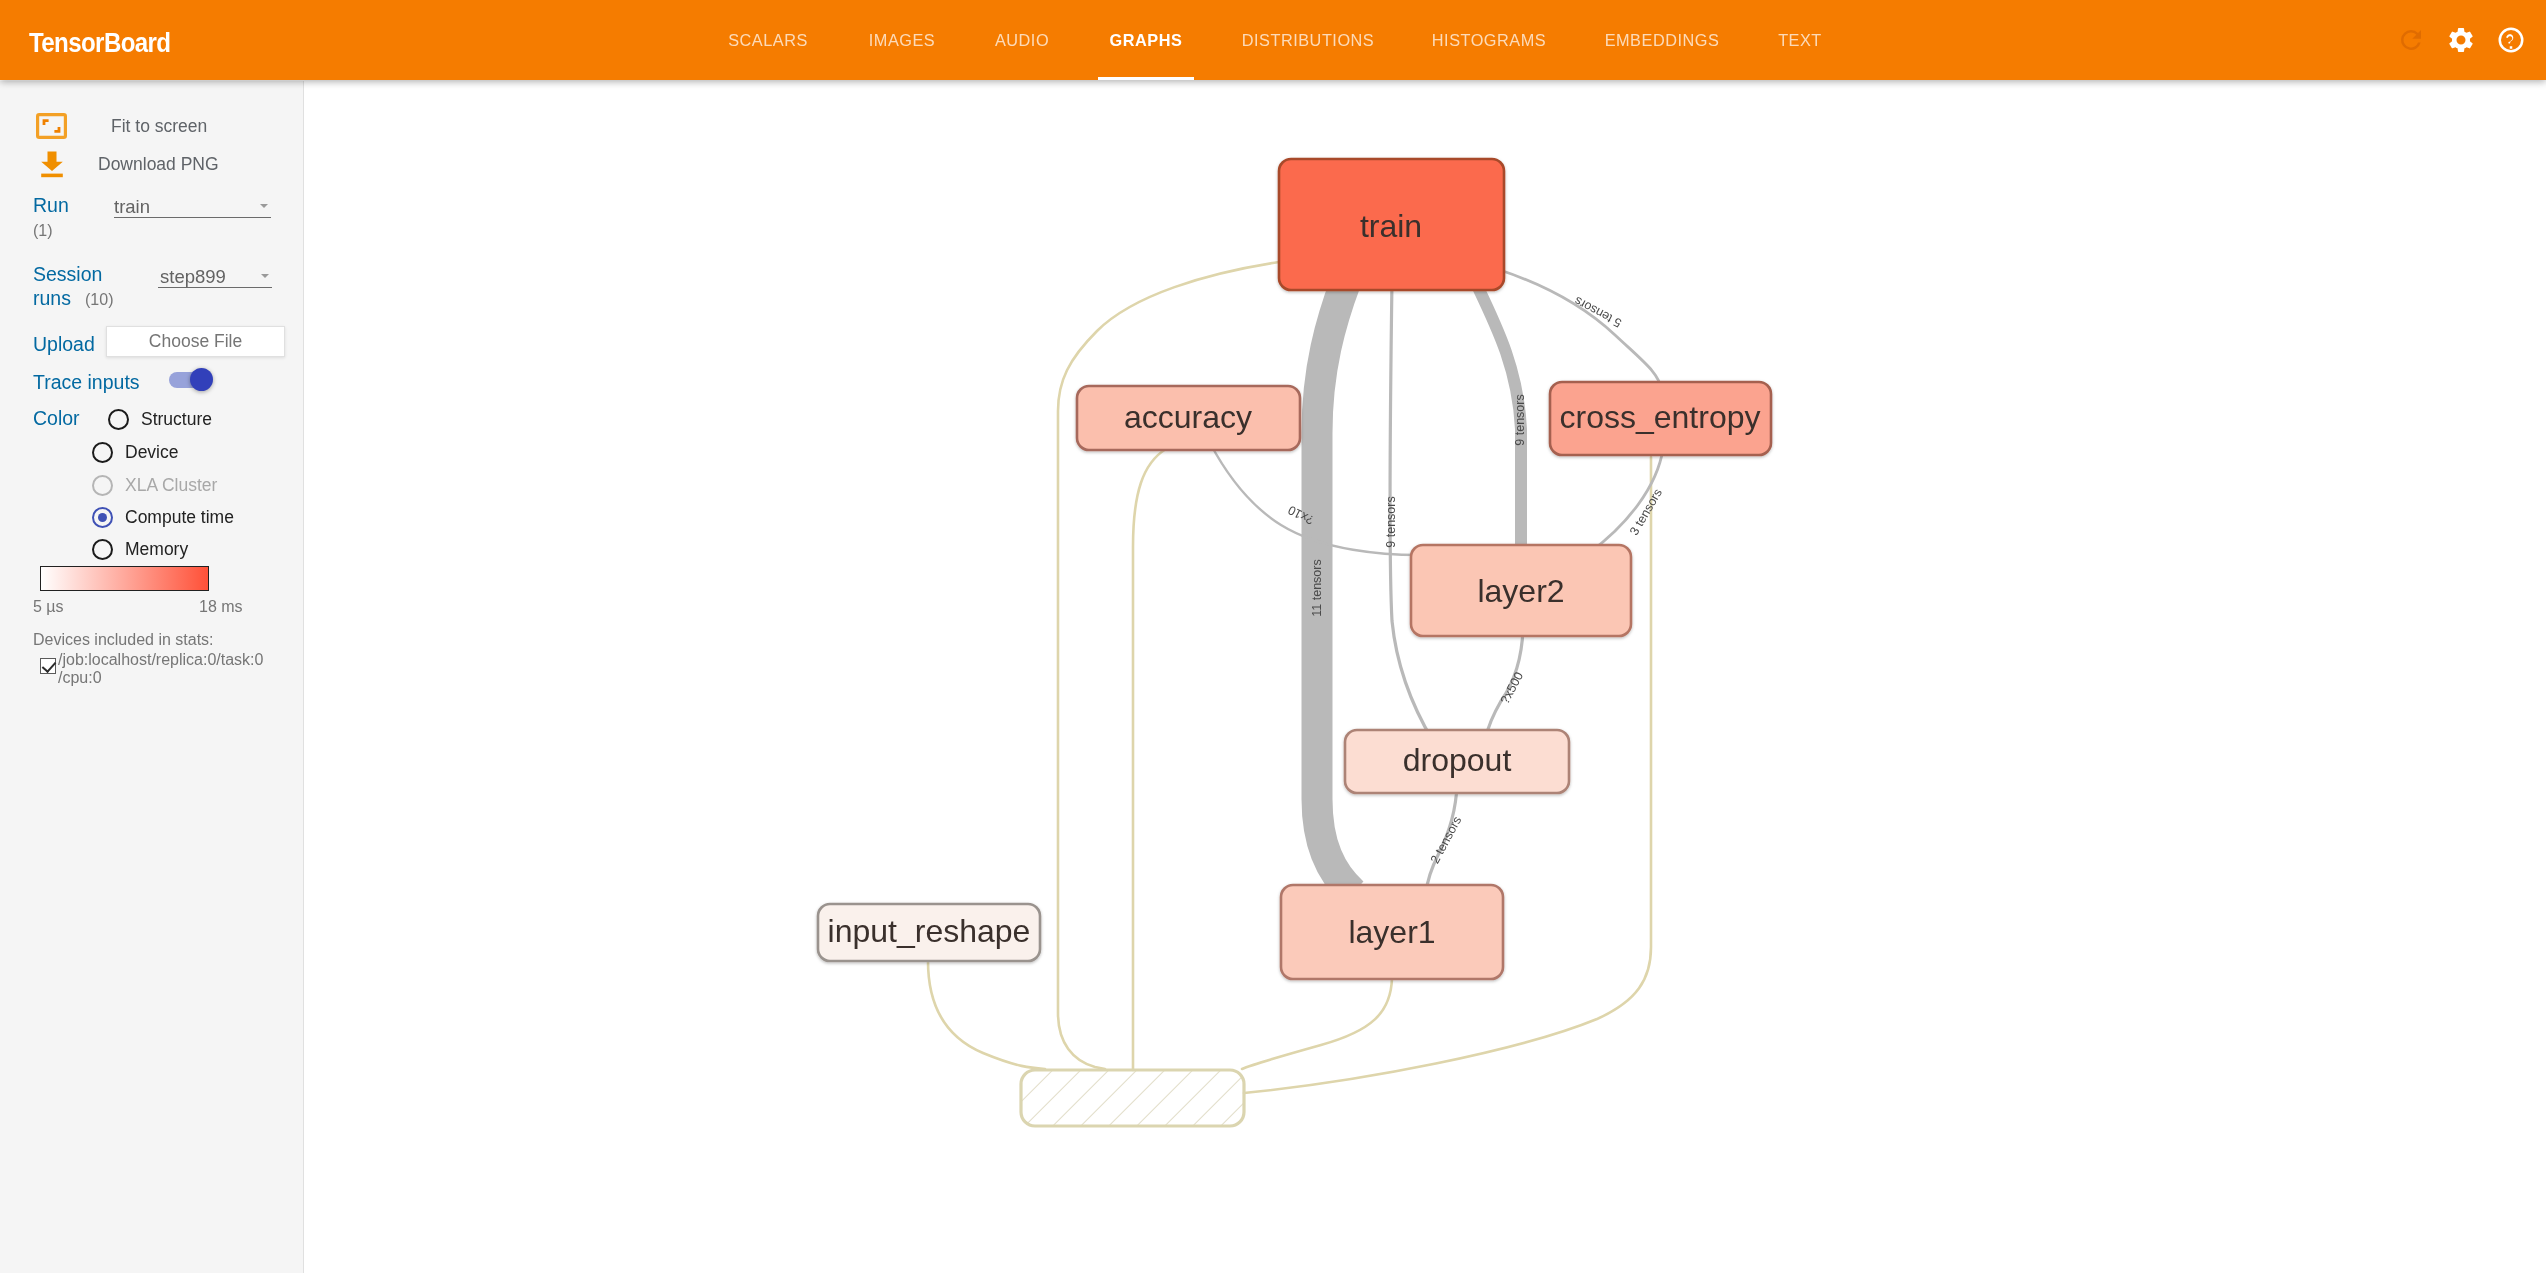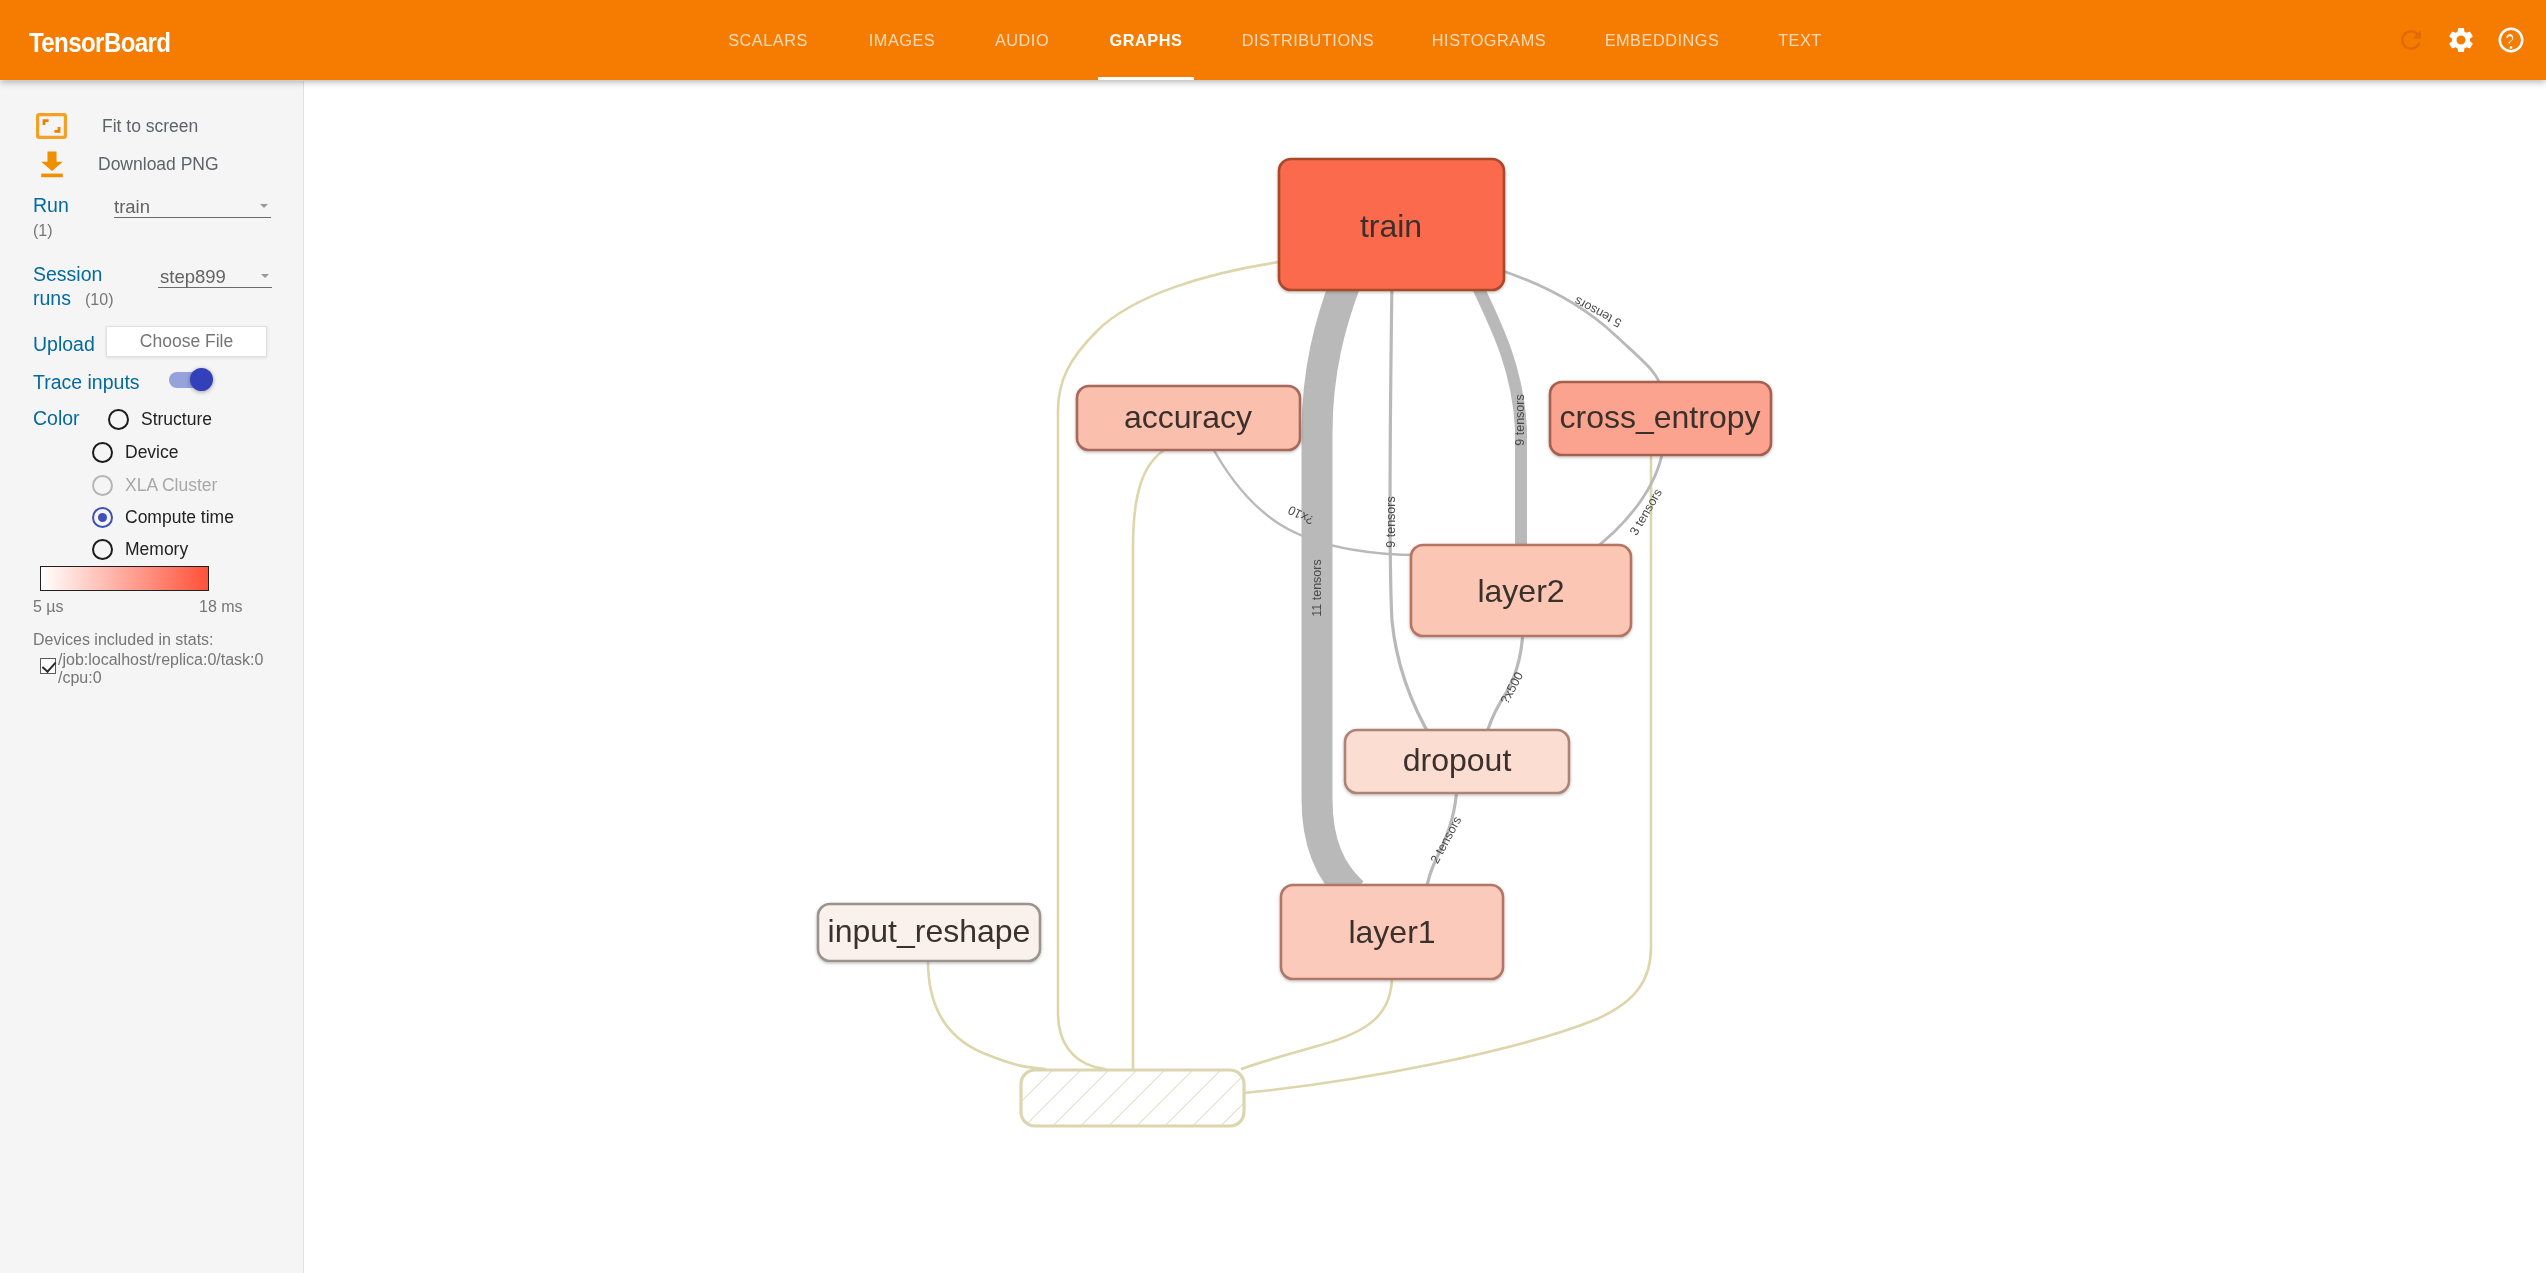--- a/index.html
+++ b/index.html
@@ -109,21 +109,21 @@
   <div class="tb-sidebar">
 
     <div class="sb-action" style="position:absolute;left:36px;top:30px;">
       <span class="ic" style="width:31px;">
         <svg width="31" height="26" viewBox="0 0 31 26">
           <rect x="1.6" y="1.6" width="27.8" height="22.8" rx="1.6" fill="none" stroke="#f3a025" stroke-width="3.2"></rect>
           <path d="M6.6 6.2h6.0v2.7H9.4v3.1H6.6z" fill="#ef8100"></path>
           <path d="M24.4 19.8h-6.0v-2.7h3.2v-3.1h2.8z" fill="#ef8100"></path>
         </svg>
       </span>
-      <span class="lbl" style="margin-left:35px;">Fit to screen</span>
+      <span class="lbl" style="margin-left:44px;">Fit to screen</span>
     </div>
 
     <div class="sb-action" style="position:absolute;left:36px;top:68px;">
       <span class="ic" style="width:31px;">
         <svg width="26" height="29" viewBox="0 0 26 29">
           <path d="M8.5 1.5h9.0v10.2h6.3L13 21.0 2.2 11.7h6.3z" fill="#f08f00"></path>
           <rect x="2.2" y="23.6" width="21.6" height="3.6" fill="#f08f00"></rect>
         </svg>
       </span>
       <span class="lbl" style="margin-left:31px;">Download PNG</span>
@@ -138,21 +138,21 @@
 
     <div style="position:absolute;left:33px;top:184px;" class="sb-label">Session</div>
     <div style="position:absolute;left:33px;top:208px;" class="sb-label">runs</div>
     <div style="position:absolute;left:85px;top:211px;" class="sb-dim">(10)</div>
     <div class="sb-select" style="position:absolute;left:158px;top:180px;width:114px;justify-content:flex-start;">
       <span class="val" style="margin-left:2px;">step899</span>
       <span class="sb-caret"></span>
     </div>
 
     <div style="position:absolute;left:33px;top:254px;" class="sb-label">Upload</div>
-    <div class="sb-file" style="position:absolute;left:106px;top:245px;width:161px;height:31px;">
+    <div class="sb-file" style="position:absolute;left:106px;top:245px;width:179px;height:31px;">
       <span>Choose File</span>
     </div>
 
     <div style="position:absolute;left:33px;top:292px;" class="sb-label">Trace inputs</div>
     <div class="sb-toggle" style="position:absolute;left:169px;top:286px;">
       <span class="track"></span>
       <span class="knob"></span>
     </div>
 
     <div style="position:absolute;left:33px;top:328px;" class="sb-label">Color</div>

